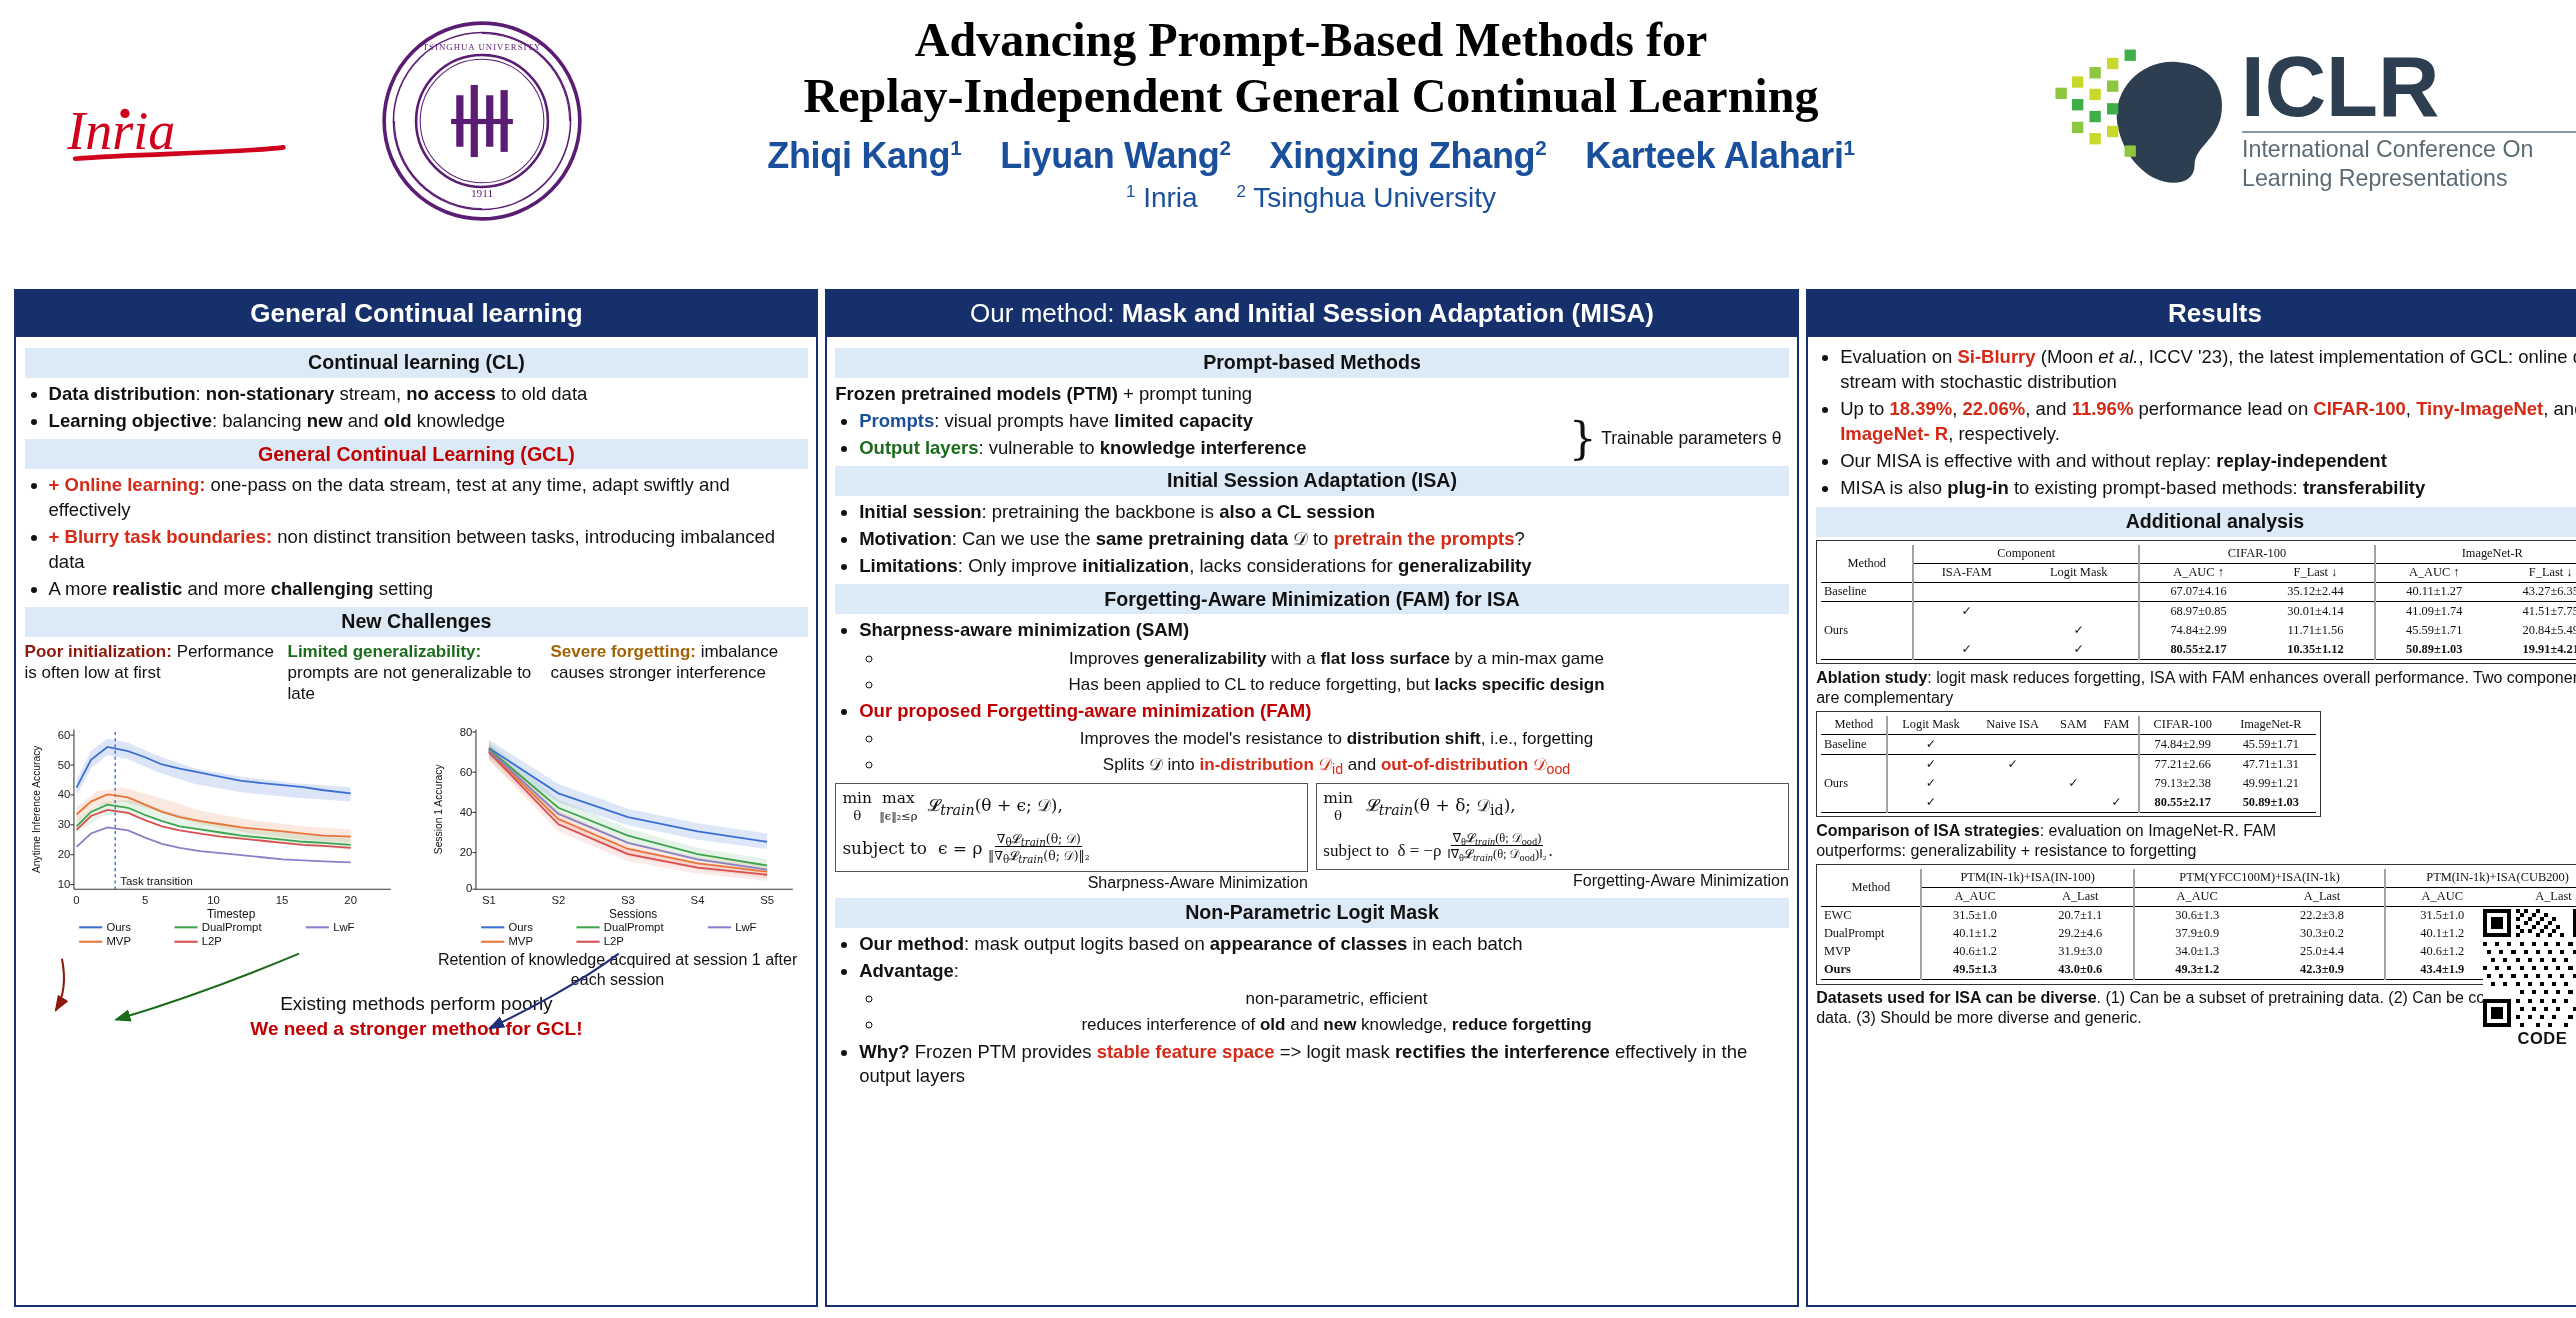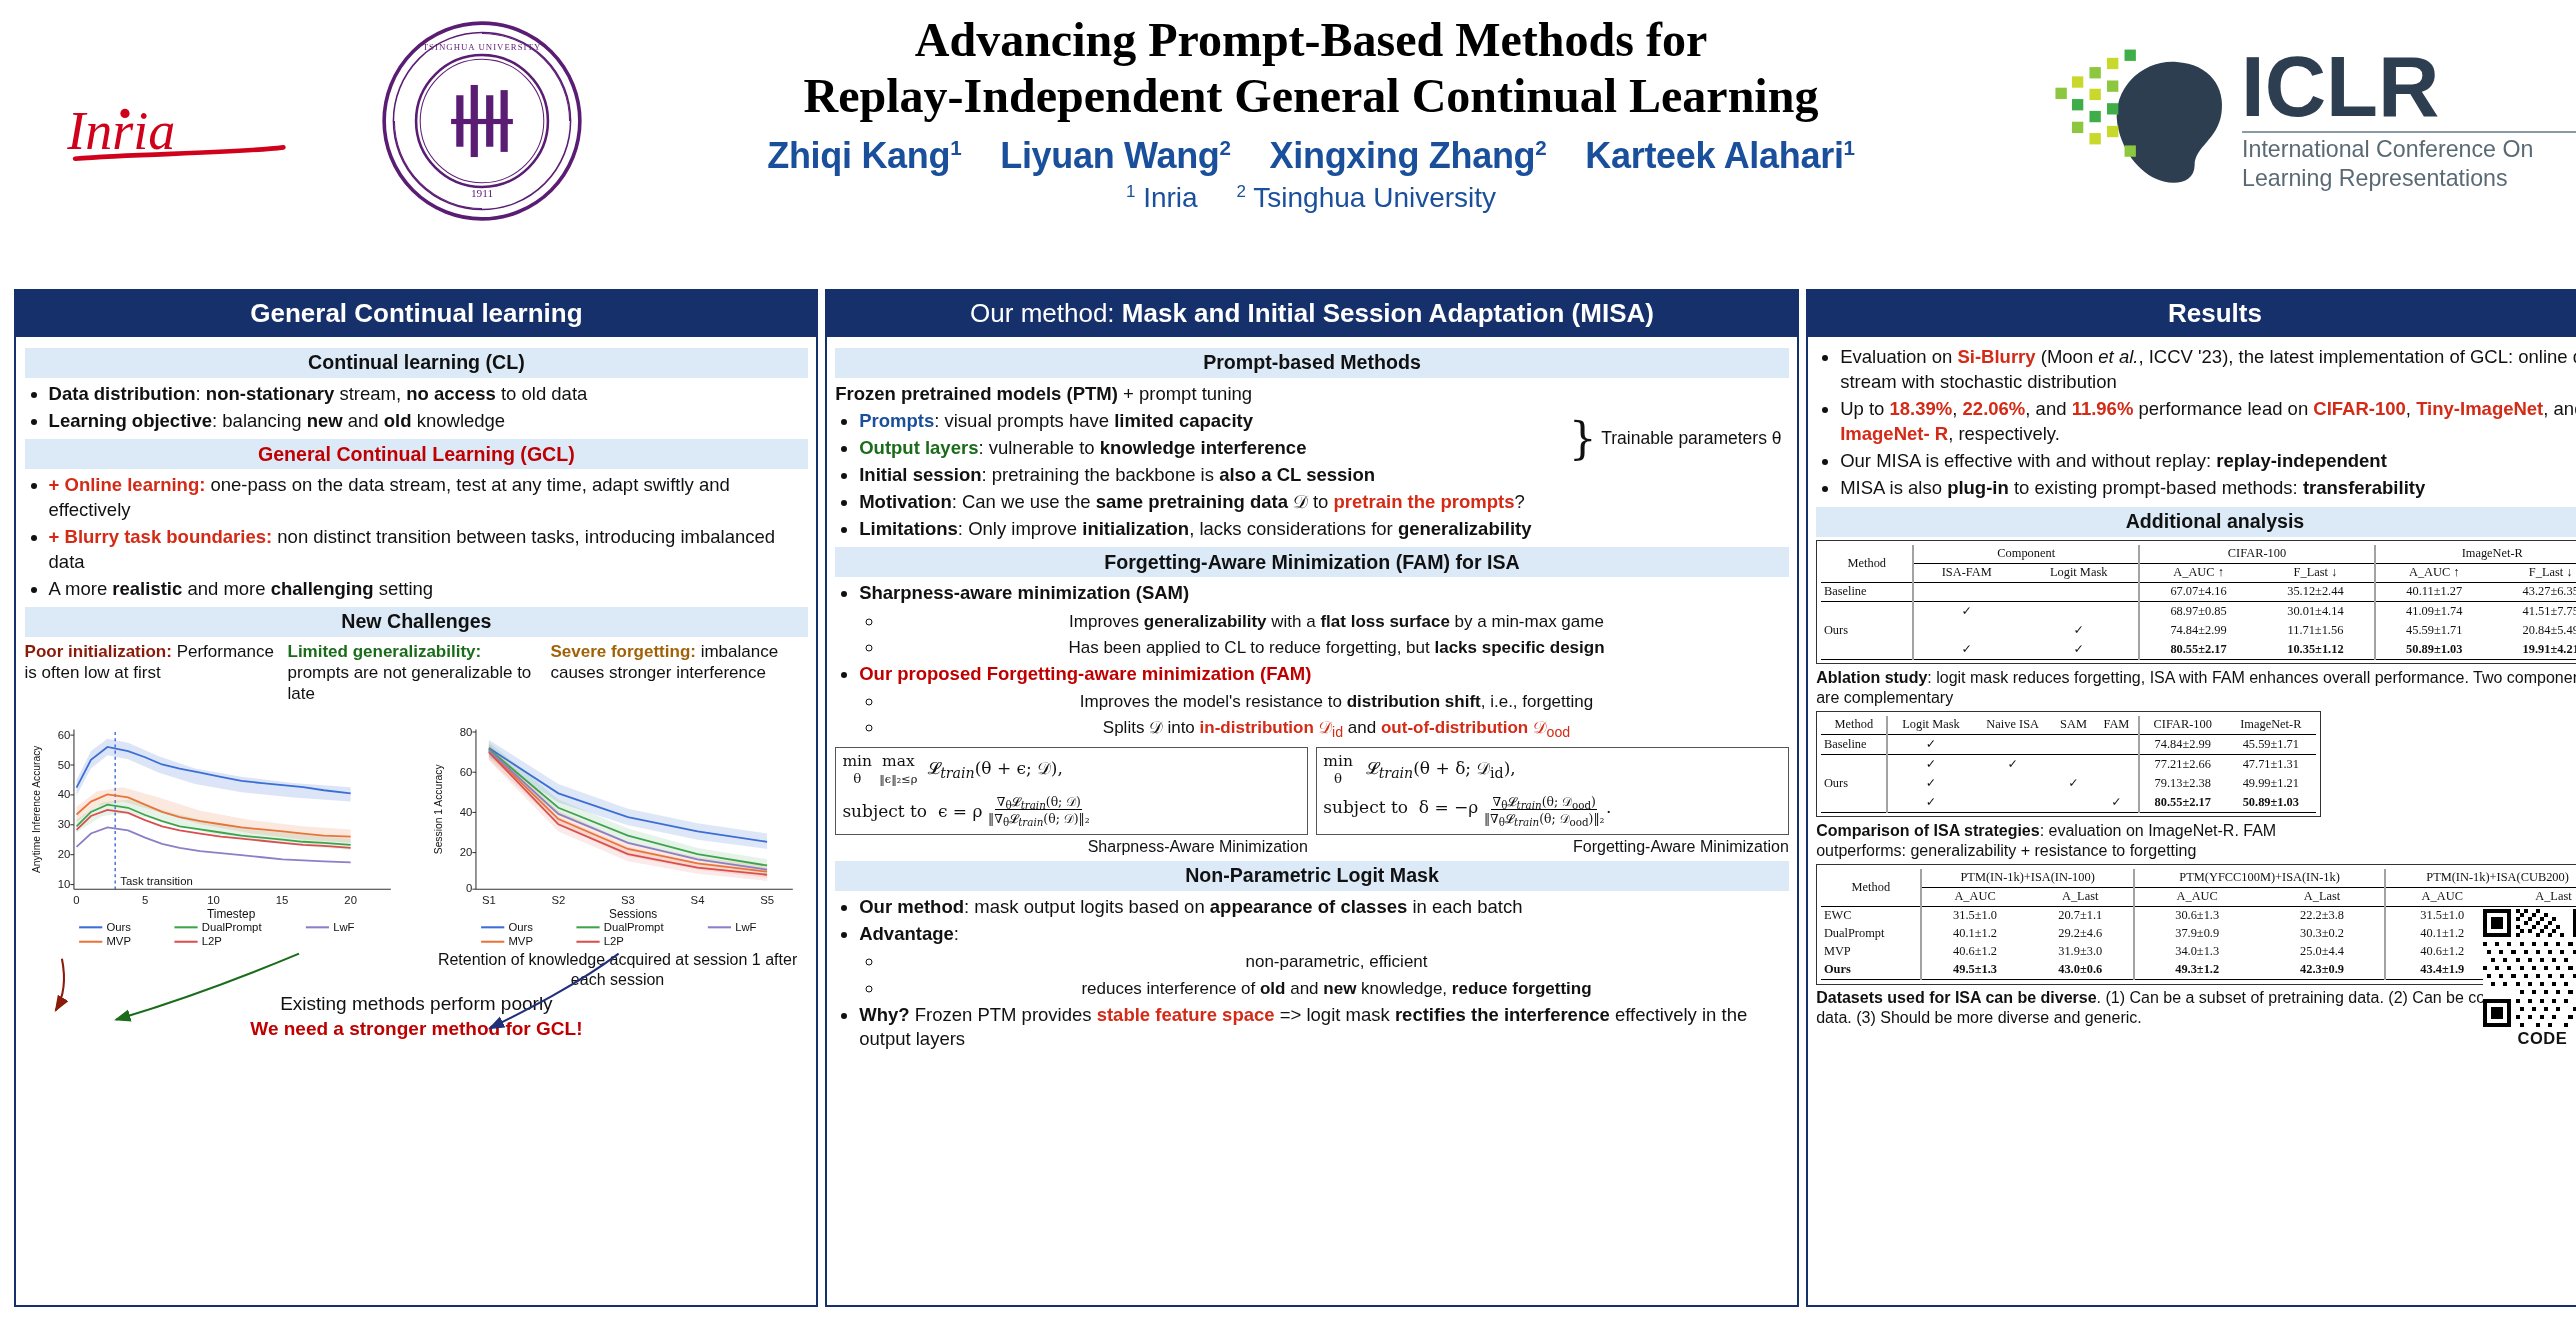--- a/index.html
+++ b/index.html
@@ -358,20 +358,21 @@
         <div class="plain"><b>Frozen pretrained models (PTM)</b> + prompt tuning</div>
         <ul>
           <li><span class="blue"><b>Prompts</b></span>: visual prompts have <b>limited capacity</b></li>
           <li><span class="green"><b>Output layers</b></span>: vulnerable to <b>knowledge interference</b></li>
         </ul>
         <div style="position:absolute;right:15.5px;top:89px;font-size:17.5px;">
           <span style="font-size:44px;line-height:0.6;vertical-align:middle;font-family:'DejaVu Serif',serif;">}</span>
           <span>Trainable parameters θ</span>
         </div>
 
+        <div class="sub">Initial Session Adaptation (ISA)</div>
         <ul>
           <li><b>Initial session</b>: pretraining the backbone is <b>also a CL session</b></li>
           <li><b>Motivation</b>: Can we use the <b>same pretraining data</b> 𝒟 to <span class="red"><b>pretrain the prompts</b></span>?</li>
           <li><b>Limitations</b>: Only improve <b>initialization</b>, lacks considerations for <b>generalizability</b></li>
         </ul>
 
         <div class="sub">Forgetting-Aware Minimization (FAM) for ISA</div>
         <ul>
           <li><b>Sharpness-aware minimization (SAM)</b></li>
           <ul class="inner">
@@ -402,21 +403,21 @@
               </div>
             </div>
             <div class="flabel">Sharpness-Aware Minimization</div>
           </div>
           <div style="flex:1;">
             <div class="formbox math">
               <div style="display:flex;align-items:center;">
                 <span class="frac" style="font-size:15.5px;">min<br><span style="font-size:13.4px;">θ</span></span>
                 <span style="margin-left:13.4px;">𝓛<sub class="mi">train</sub>(θ + δ; 𝒟<sub>id</sub>),</span>
               </div>
-              <div style="display:flex;align-items:flex-start;margin-top:7.2px;">
+              <div style="display:flex;align-items:flex-end;margin-top:7.2px;font-family:Liberation Serif, serif;">
                 <span>subject to&nbsp;&nbsp;δ = −ρ</span>
                 <span class="frac" style="margin-left:4.1px;">
                   <span class="num">∇<sub>θ</sub>𝓛<sub class="mi">train</sub>(θ; 𝒟<sub>ood</sub>)</span><br>
                   <span class="den">‖∇<sub>θ</sub>𝓛<sub class="mi">train</sub>(θ; 𝒟<sub>ood</sub>)‖₂</span>
                 </span>
                 <span>.</span>
               </div>
             </div>
             <div class="flabel">Forgetting-Aware Minimization</div>
           </div>

